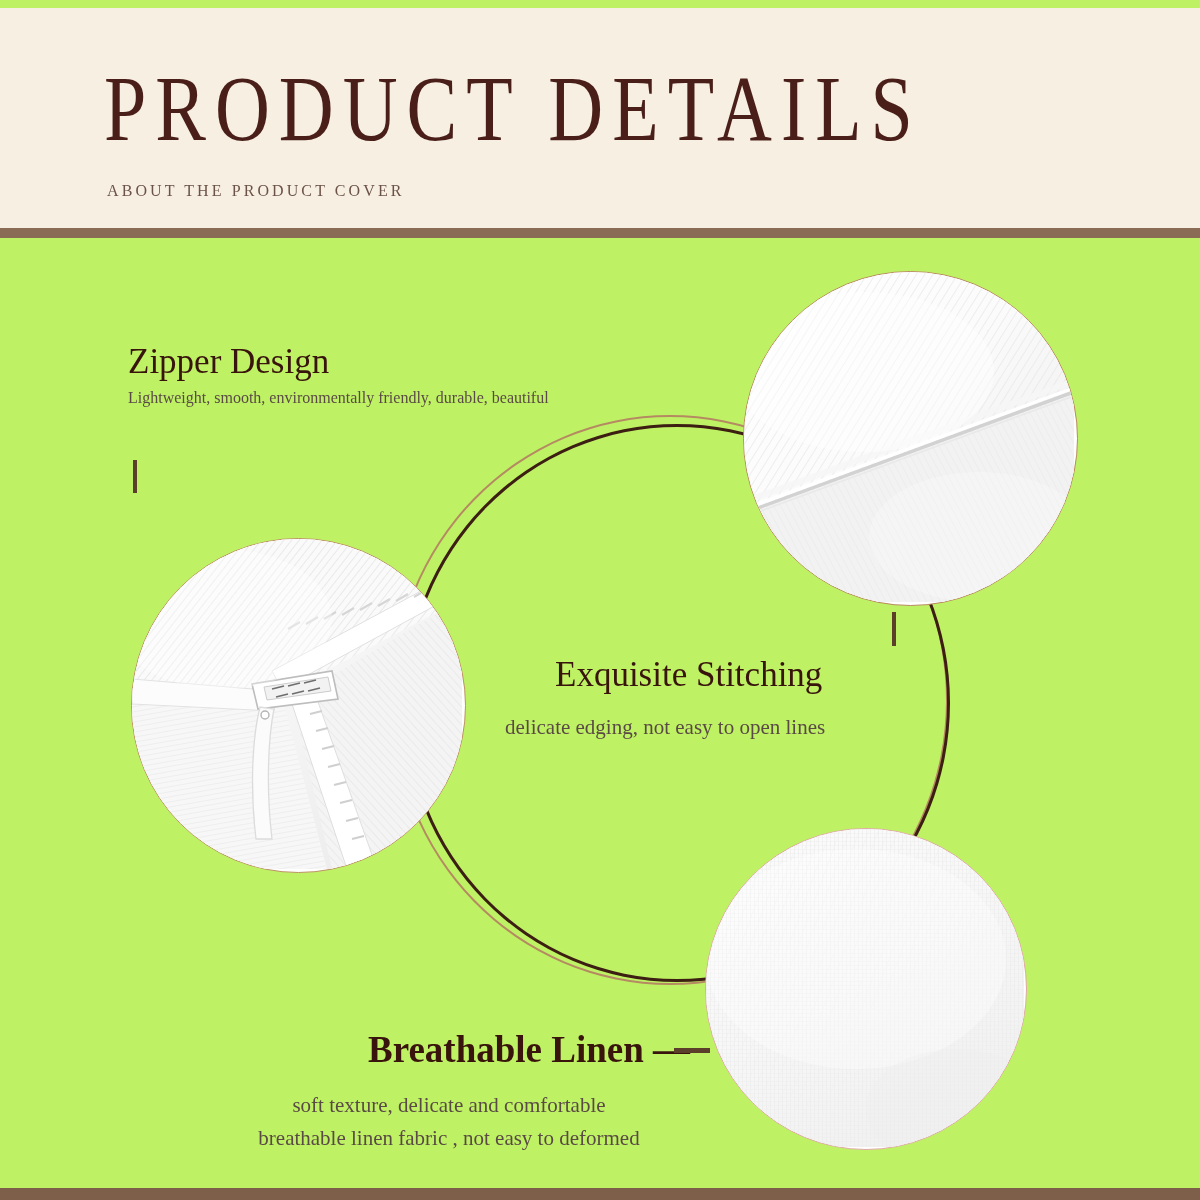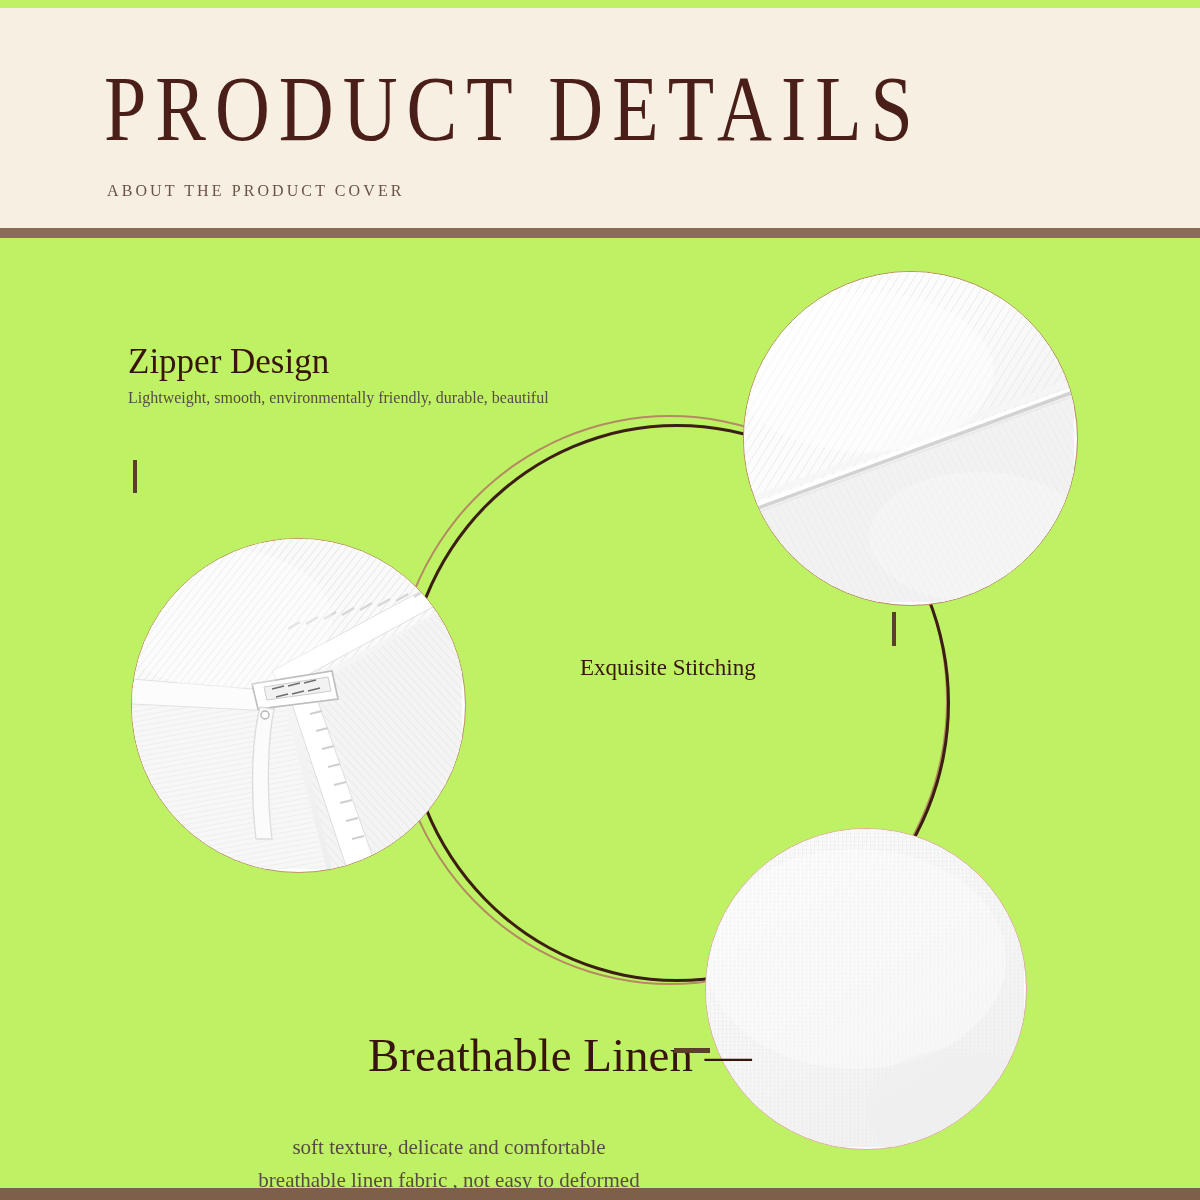--- a/index.html
+++ b/index.html
@@ -145,44 +145,44 @@
   .zipper-body {
     left: 128px;
     top: 382px;
     font-size: 16px;
     line-height: 32px;
     white-space: normal;
     width: 430px;
   }
 
   .stitch-title {
-    left: 580px;
+    left: 555px;
     top: 655px;
-    font-size: 23px;
+    font-size: 35px;
   }
   .stitch-body {
     left: 505px;
     top: 715px;
     font-size: 21px;
   }
 
   .linen-title {
     left: 368px;
     top: 1028px;
-    font-size: 47px;
+    font-size: 37px;
+    font-weight: bold;
   }
   .linen-body {
     left: 224px;
     top: 1089px;
     font-size: 21px;
     line-height: 33px;
     text-align: center;
     width: 450px;
     white-space: normal;
-    margin-top: 42px;
   }
 
   
   .tick-vertical {
     position: absolute;
     width: 4px;
     background: #5B3F2B;
   }
   .tick-zipper { left: 133px; top: 460px; height: 33px; }
   .tick-stitch { left: 892px; top: 612px; height: 34px; }
@@ -343,20 +343,21 @@
       <ellipse cx="250" cy="280" rx="90" ry="60" fill="#eeeeee" opacity="0.35"></ellipse>
     </svg>
   </div>
 
   <div class="feature-title zipper-title">Zipper Design</div>
   <div class="feature-body zipper-body">Lightweight, smooth, environmentally friendly, durable, beautiful</div>
   <div class="tick-vertical tick-zipper"></div>
 
   <div class="tick-vertical tick-stitch"></div>
   <div class="feature-title stitch-title">Exquisite Stitching</div>
+  <div class="feature-body stitch-body">delicate edging, not easy to open lines</div>
 
   <div class="feature-title linen-title">Breathable Linen —</div>
   <div class="dash-linen"></div>
   <div class="feature-body linen-body">
     <div>soft texture, delicate and comfortable</div>
     <div>breathable linen fabric , not easy to deformed</div>
   </div>
 
   <div class="bottom-bar"></div>
 

